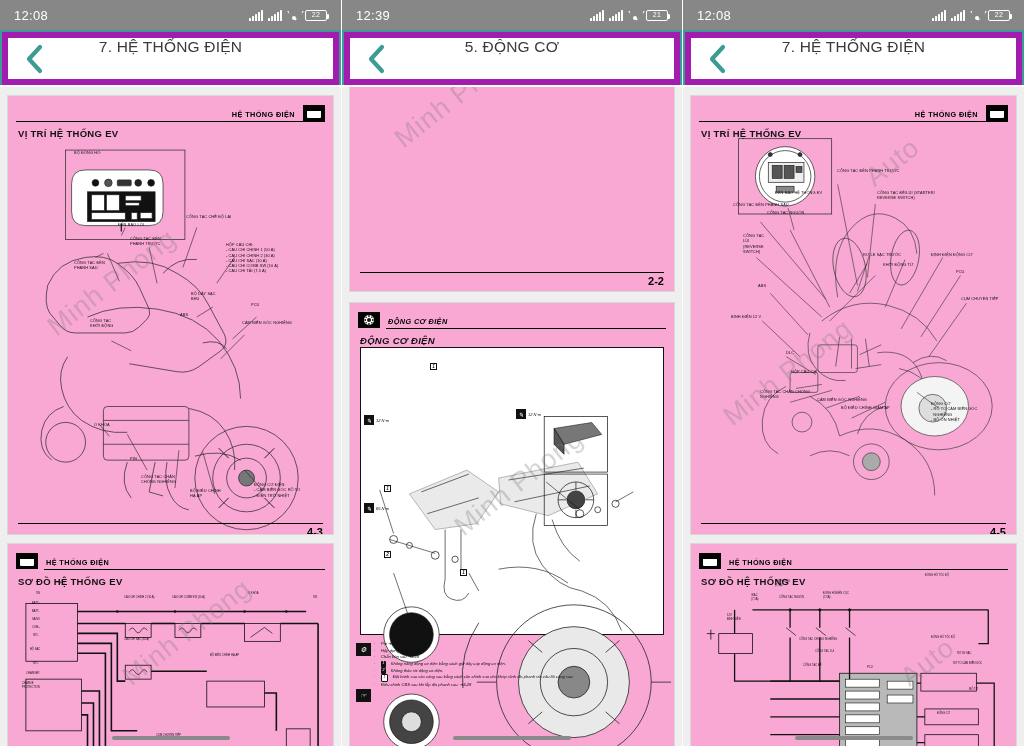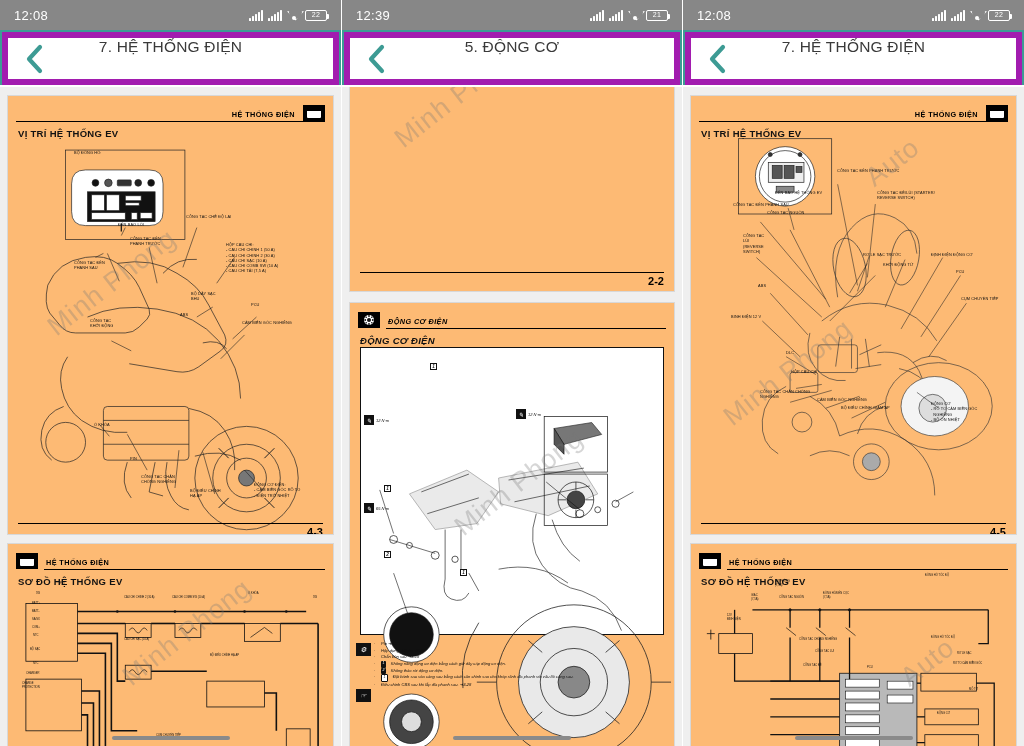--- a/index.html
+++ b/index.html
@@ -81,21 +81,21 @@
   }
 
   
   .pagearea {
     position:absolute; left:0; right:0; top:87px; bottom:0;
     background:#efefef;
     overflow:hidden;
   }
   .sheet {
     position:absolute; left:7px; right:7px;
-    background:#fdba74;
+    background:#f9a8d4;
     border:1px solid #d8d8d8;
     overflow:hidden;
   }
   .sheet-inner { position:relative; width:100%; height:100%; }
 
   
   .runhead {
     position:relative; height:18px; margin:8px 8px 0 8px;
     border-bottom:1.6px solid #000;
   }

